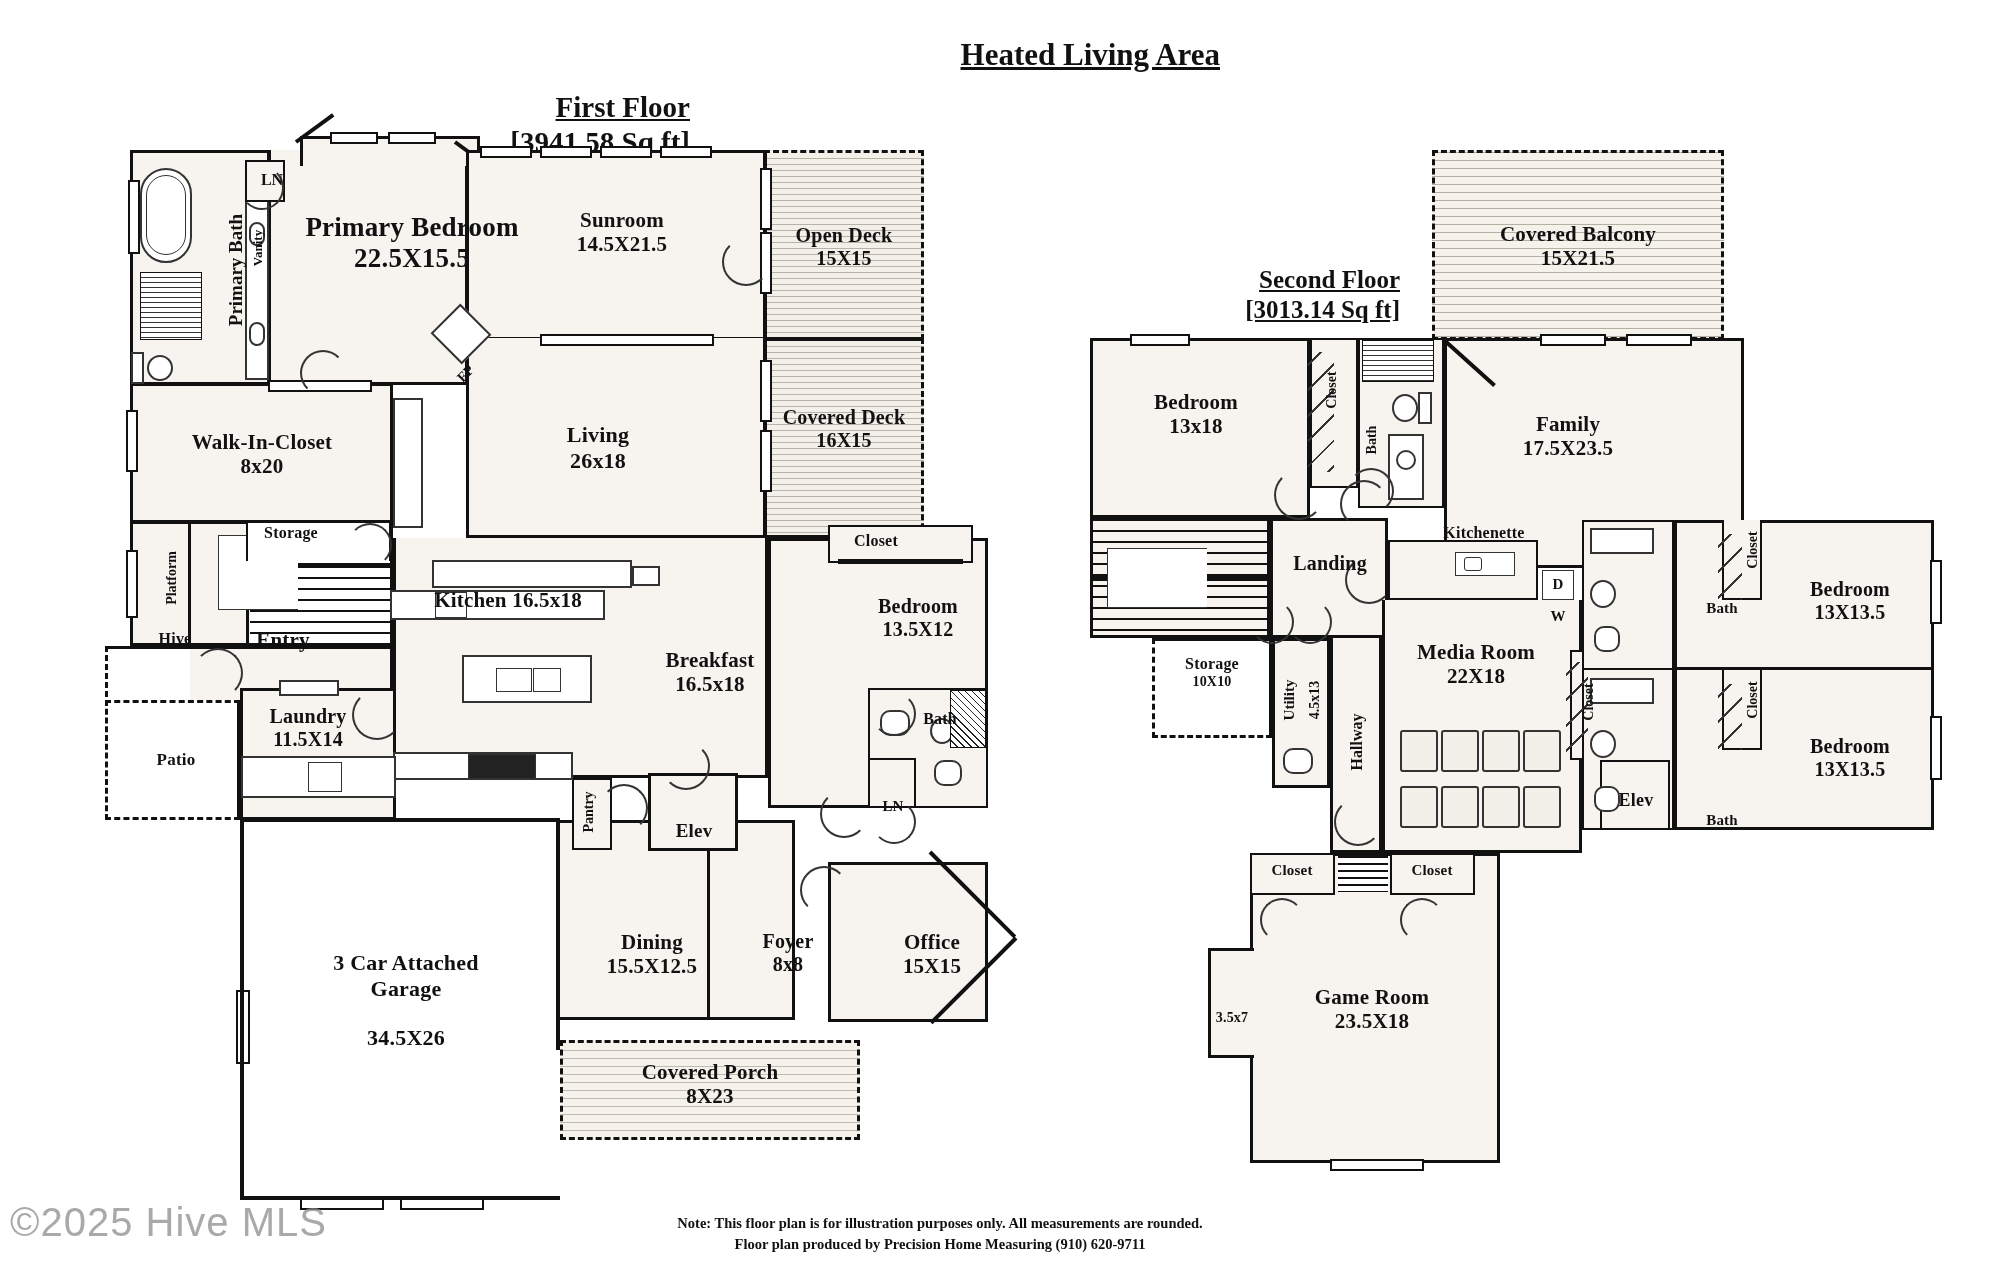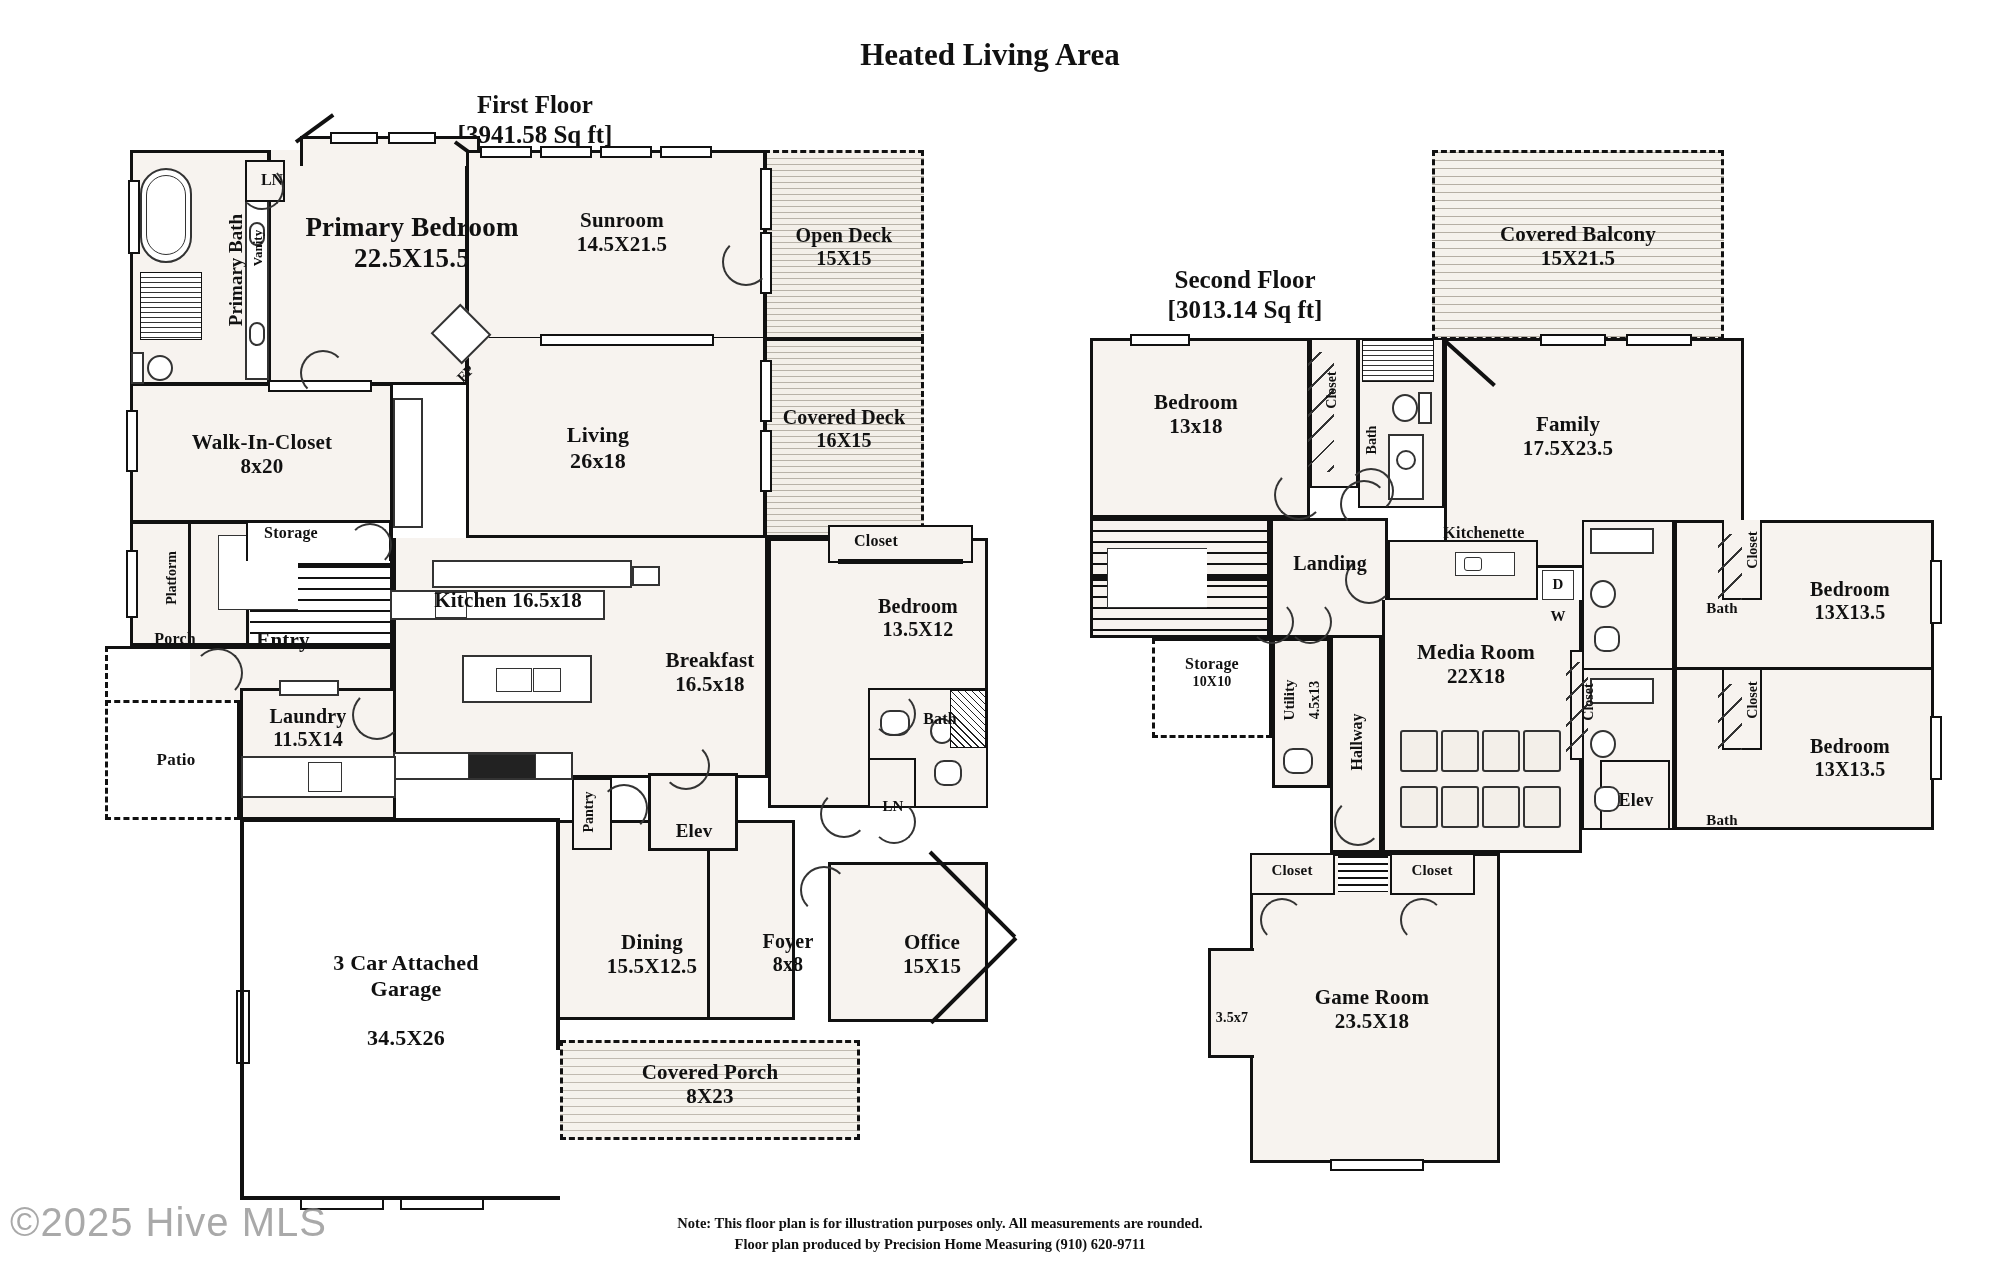--- a/index.html
+++ b/index.html
@@ -66,35 +66,35 @@
 
   
   .lb{position:absolute;text-align:center;line-height:1.16;font-weight:700;
       white-space:nowrap;letter-spacing:.2px;}
   .lb.l{transform:translateX(-50%);}
   .lb .d{font-weight:700;}
   .vlb{position:absolute;font-weight:700;white-space:nowrap;
        transform-origin:50% 50%;}
   .rot90{transform:translate(-50%,-50%) rotate(-90deg);}
 
-  .t-title{position:absolute;text-align:center;font-weight:700;line-height:1.2;}
+  .t-title{position:absolute;text-align:right;font-weight:700;line-height:1.2;text-decoration:underline;}
   .note{position:absolute;text-align:center;line-height:1.45;font-weight:600;margin-top:25px;}
   .wm{position:absolute;font-family:"Liberation Sans",sans-serif;
       font-size:40px;color:#8d8d8d;opacity:.75;letter-spacing:1px;}
 </style>
 </head>
 <body>
 
 <div class="plan">
 
   <div class="t-title" style="left:760px;top:36px;width:460px;font-size:31px;">
     <div>Heated Living Area</div>
   </div>
 
-  <div class="t-title" style="left:380px;top:90px;width:310px;font-size:25px;">
+  <div class="t-title" style="left:380px;top:90px;width:310px;font-size:29px;">
     <div>First Floor</div>
     <div>[3941.58 Sq ft]</div>
   </div>
 
   <div class="t-title" style="left:1090px;top:265px;width:310px;font-size:25px;">
     <div>Second Floor</div>
     <div>[3013.14 Sq ft]</div>
   </div>
 
   <div class="rm" style="left:130px;top:150px;width:140px;height:235px;"></div>
@@ -260,21 +260,21 @@
 
   <div class="lb l" style="left:598px;top:422px;font-size:22px;">
     <div>Living</div>
     <div class="d">26x18</div>
   </div>
 
   <div class="lb l" style="left:291px;top:524px;font-size:16px;">Storage</div>
 
   <div class="vlb rot90" style="left:172px;top:578px;font-size:14px;">Platform</div>
 
-  <div class="lb l" style="left:175px;top:630px;font-size:16px;">Porch</div>
+  <div class="lb l" style="left:175px;top:630px;font-size:16px;">Hive</div>
   <div class="lb l" style="left:283px;top:628px;font-size:21px;">Entry</div>
 
   <div class="lb l" style="left:508px;top:588px;font-size:21px;">Kitchen  16.5x18</div>
 
   <div class="lb l" style="left:710px;top:648px;font-size:21px;">
     <div>Breakfast</div>
     <div class="d">16.5x18</div>
   </div>
 
   <div class="lb l" style="left:876px;top:532px;font-size:16px;">Closet</div>

